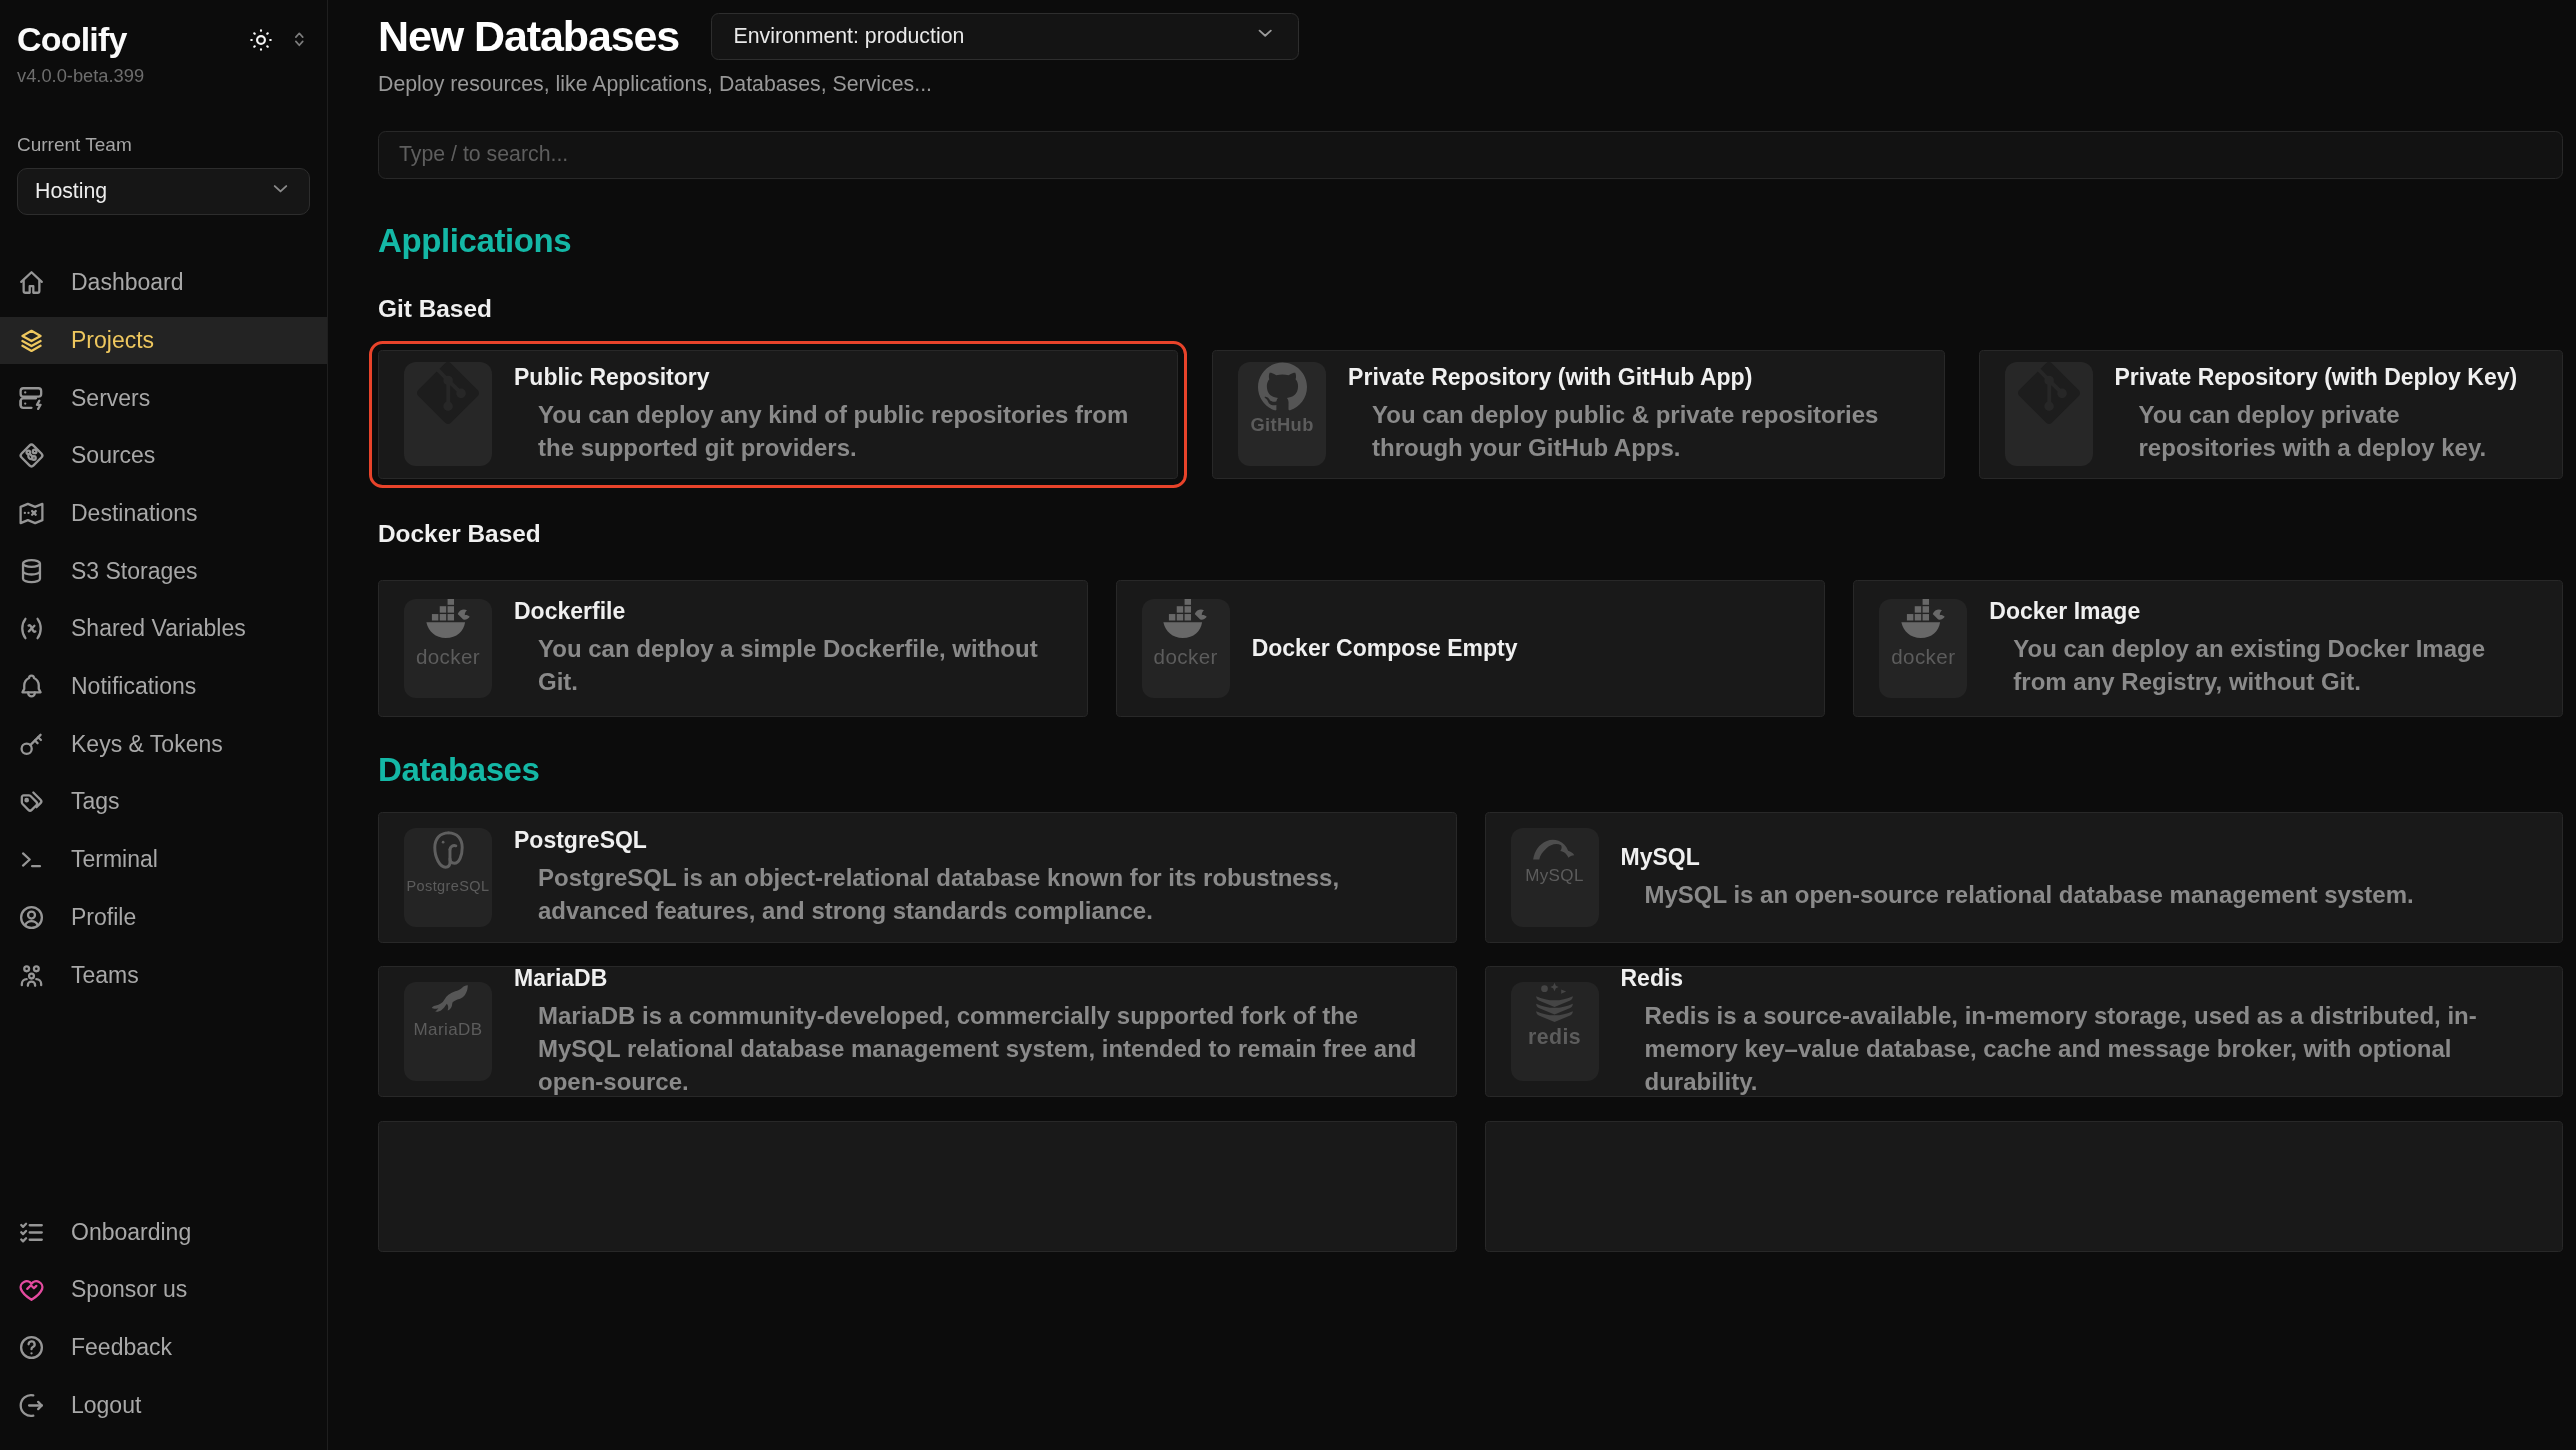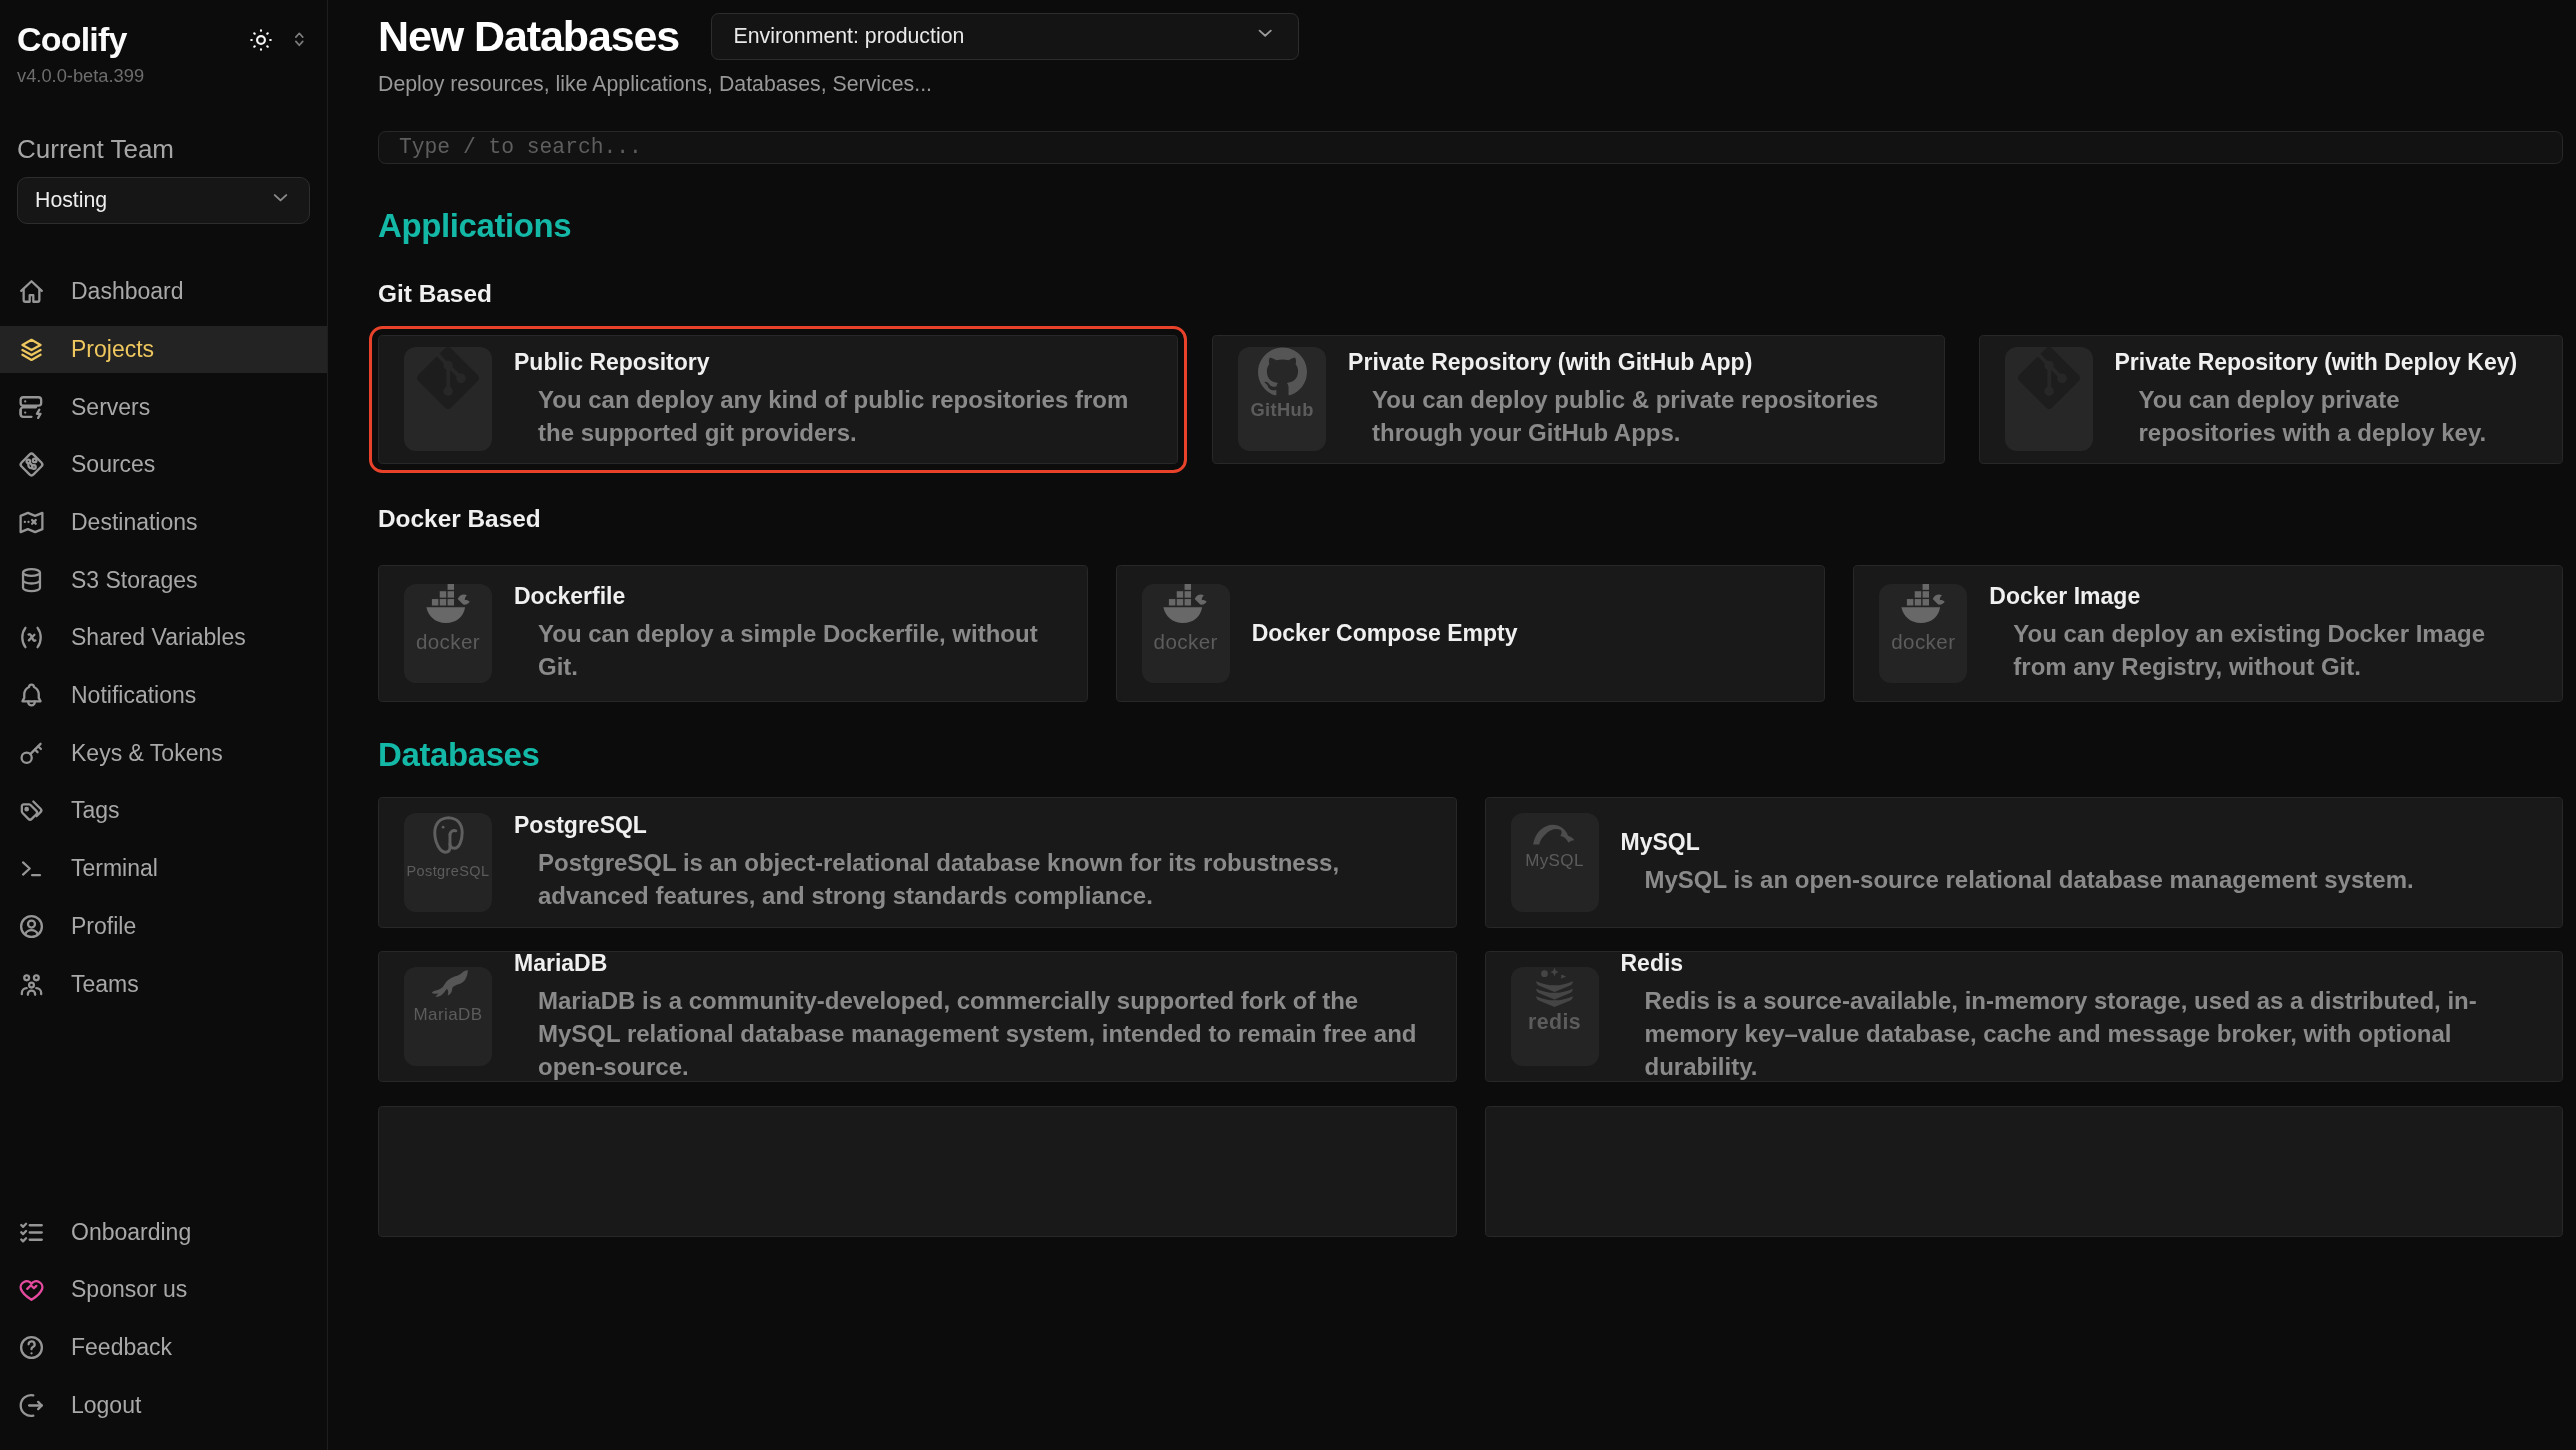--- a/index.html
+++ b/index.html
@@ -17,21 +17,21 @@
     width: 328px; min-width: 328px; height: 100%;
     border-right: 1.5px solid #1f1f1f;
     padding: 20px 0 10.7px 0;
     display: flex; flex-direction: column; justify-content: flex-end;
   }
   .brand-row { display: flex; align-items: center; padding: 0 17px; }
   .brand { font-size: 34px; font-weight: 800; color: #fafafa; letter-spacing: -0.8px; }
   .brand-icons { margin-left: auto; display: flex; align-items: center; gap: 15.2px; }
   .icon-btn { display: inline-flex; align-items: center; justify-content: center; cursor: pointer; }
   .version { font-size: 18.3px; color: #6d6d6d; padding: 6.1px 17px 0 17px; }
-  .team-label { font-size: 26px; color: #a6a6a6; padding: 47px 17px 0 17px; }
+  .team-label { font-size: 19px; color: #a6a6a6; padding: 47px 17px 0 17px; }
   .team-select {
     margin: 12.2px 17px 0 17px; height: 47px;
     background: #161616; border: 1.5px solid #2d2d2d; border-radius: 10px;
     display: flex; align-items: center; padding: 0 17px;
     font-size: 21.3px; color: #ededed; cursor: pointer;
   }
   .team-select .chev { margin-left: auto; color: #8a8a8a; }
 
   nav.primary { margin-top: 44px; }
   nav.footer { margin-top: auto; }
@@ -53,24 +53,24 @@
   .page-title { font-size: 43px; font-weight: 800; color: #ffffff; letter-spacing: -1.1px; }
   .env-select {
     width: 588px; height: 47px;
     background: #141414; border: 1.5px solid #2e2e2e; border-radius: 7.6px;
     display: flex; align-items: center; padding: 0 21.3px;
     font-size: 21.3px; color: #e9e9e9; cursor: pointer;
   }
   .env-select .chev { margin-left: auto; color: #9a9a9a; }
   .subtitle { margin-top: 10.7px; font-size: 21.3px; font-weight: 500; color: #989898; }
   .search-input {
-    margin-top: 34px; width: 100%; height: 33px;
+    margin-top: 34px; width: 100%; height: 48px;
     background: #121212; border: 1.5px solid #282828; border-radius: 7.6px;
     padding: 0 20px; font-size: 21.3px; color: #d8d8d8;
-    font-family: Liberation Mono, monospace; outline: none; display: block;
+    font-family: Liberation Sans, sans-serif; outline: none; display: block;
   }
   .search-input::placeholder { color: #5e5e5e; }
 
   h2.sec { font-size: 33px; font-weight: 800; color: #14b8a6; margin-top: 43px; letter-spacing: -0.4px; }
   h3.sub { font-size: 24.4px; font-weight: 800; color: #f0f0f0; margin-top: 35px; }
 
   .stack { margin-top: 27px; display: flex; flex-direction: row; gap: 34px; }
   .grid3 { margin-top: 32px; display: grid; grid-template-columns: repeat(3, 1fr); gap: 28px; }
   .grid2 { margin-top: 23px; display: grid; grid-template-columns: repeat(2, 1fr); column-gap: 28px; row-gap: 23.6px; }
 

